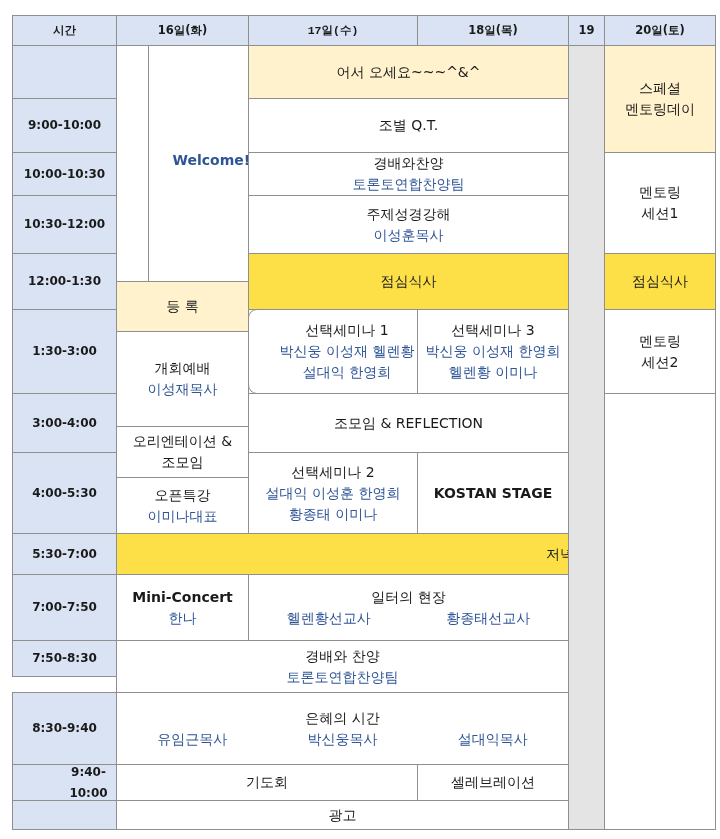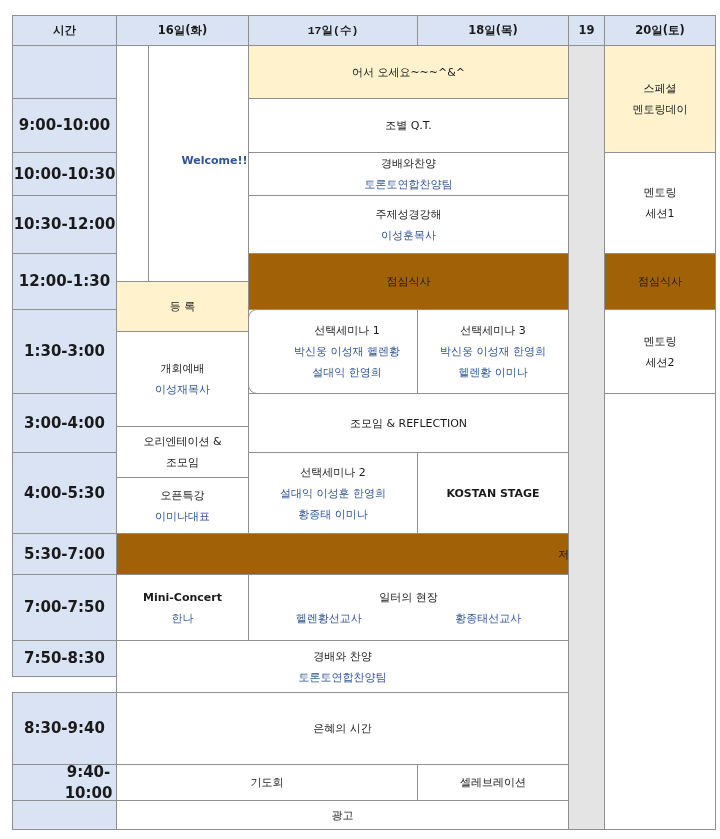--- a/index.html
+++ b/index.html
@@ -1,24 +1,24 @@
 <!DOCTYPE html>
 <html><head>
 <meta charset="utf-8">
 <style>
   html, body { margin:0; padding:0; background:#ffffff; }
   body { width:720px; height:839px; position:relative; overflow:hidden;
          font-family:"DejaVu Sans","Liberation Sans",sans-serif; }
   .cell { position:absolute; box-sizing:border-box; border:1px solid #8f8f8f;
           display:flex; flex-direction:column; align-items:center; justify-content:center;
-          text-align:center; font-size:11px; color:#1a1a1a; line-height:21px; }
+          text-align:center; font-size:14px; color:#1a1a1a; line-height:21px; }
   .hdr { background:#dae3f3; font-weight:bold; font-size:11.5px; }
-  .time { background:#dae3f3; font-weight:bold; font-size:15px; }
+  .time { background:#dae3f3; font-weight:bold; font-size:12px; }
   .yellow { background:#fff2cc; }
-  .green { background:#a16207; }
+  .green { background:#fde047; }
   .gray { background:#e4e4e4; }
   .white { background:#ffffff; }
   .blue { color:#2f5597; }
   .bold { font-weight:bold; }
   .row3 { display:flex; width:100%; justify-content:space-around; }
   .welcome { justify-content:flex-start; padding-top:104px; }
 </style>
 </head>
 <body>
 
@@ -155,20 +155,25 @@
 
 <div class="cell green" style="left:116px;top:533px;width:487px;height:42px;align-items:flex-end;">
   <span>저녁식사</span>
 </div>
 <div class="cell white" style="left:116px;top:640px;width:453px;height:53px;">
   <span>경배와 찬양</span>
   <span class="blue">토론토연합찬양팀</span>
 </div>
 <div class="cell white" style="left:116px;top:692px;width:453px;height:73px;">
   <span>은혜의 시간</span>
+  <div class="row3">
+    <span class="blue">유임근목사</span>
+    <span class="blue">박신웅목사</span>
+    <span class="blue">설대익목사</span>
+  </div>
 </div>
 <div class="cell white" style="left:116px;top:764px;width:302px;height:37px;">
   <span>기도회</span>
 </div>
 <div class="cell white" style="left:417px;top:764px;width:152px;height:37px;">
   <span>셀레브레이션</span>
 </div>
 <div class="cell white" style="left:116px;top:800px;width:453px;height:30px;">
   <span>광고</span>
 </div>

